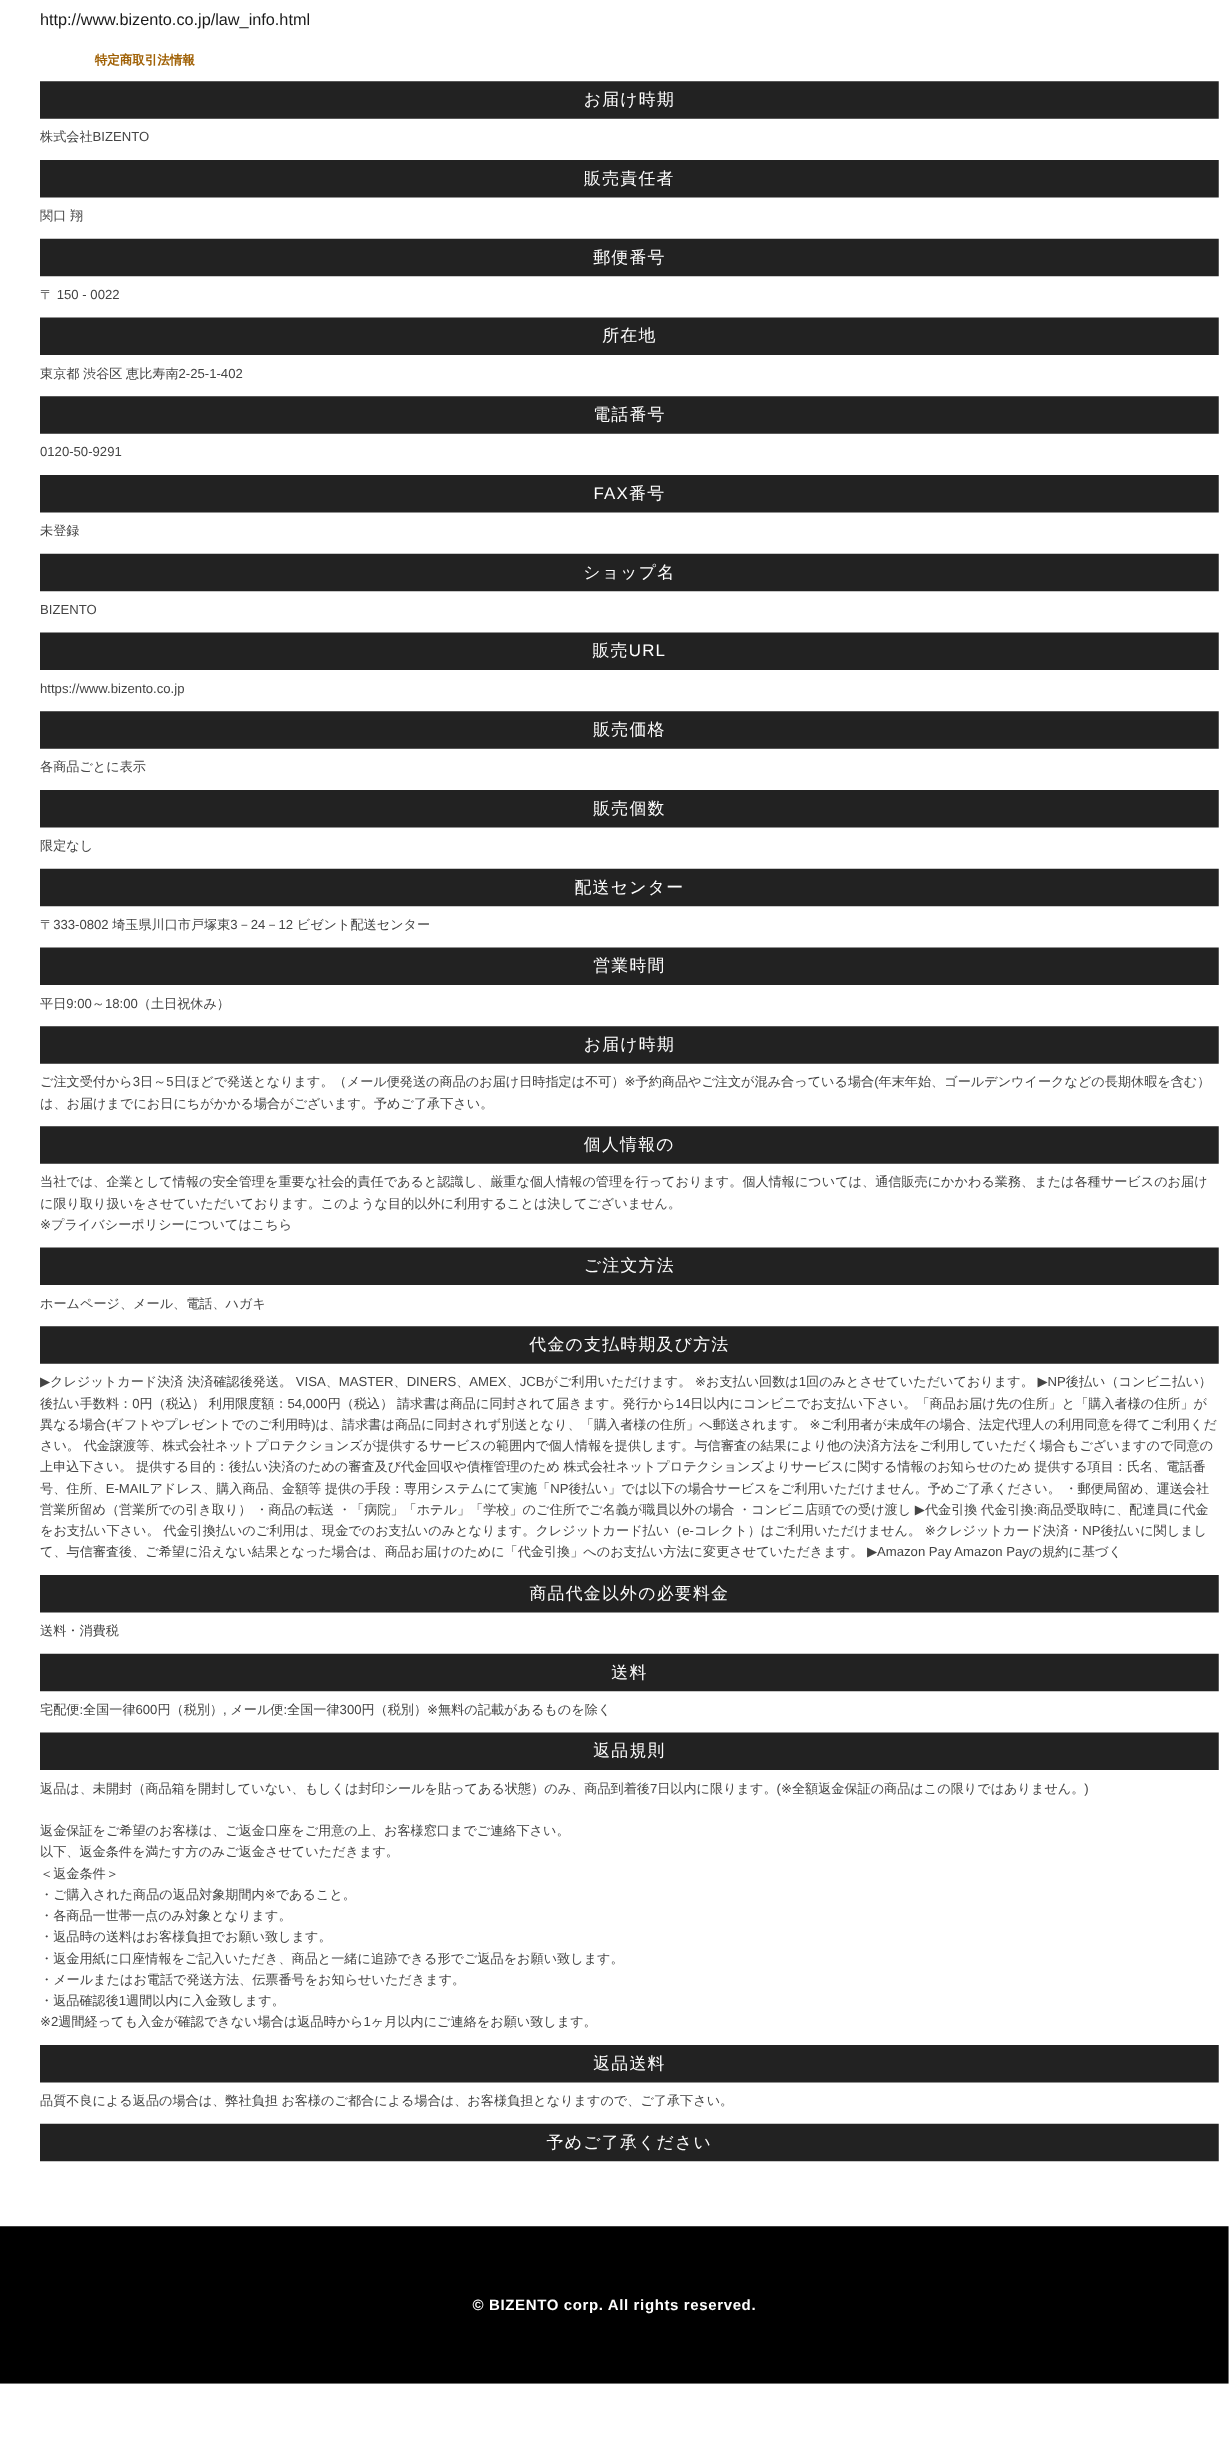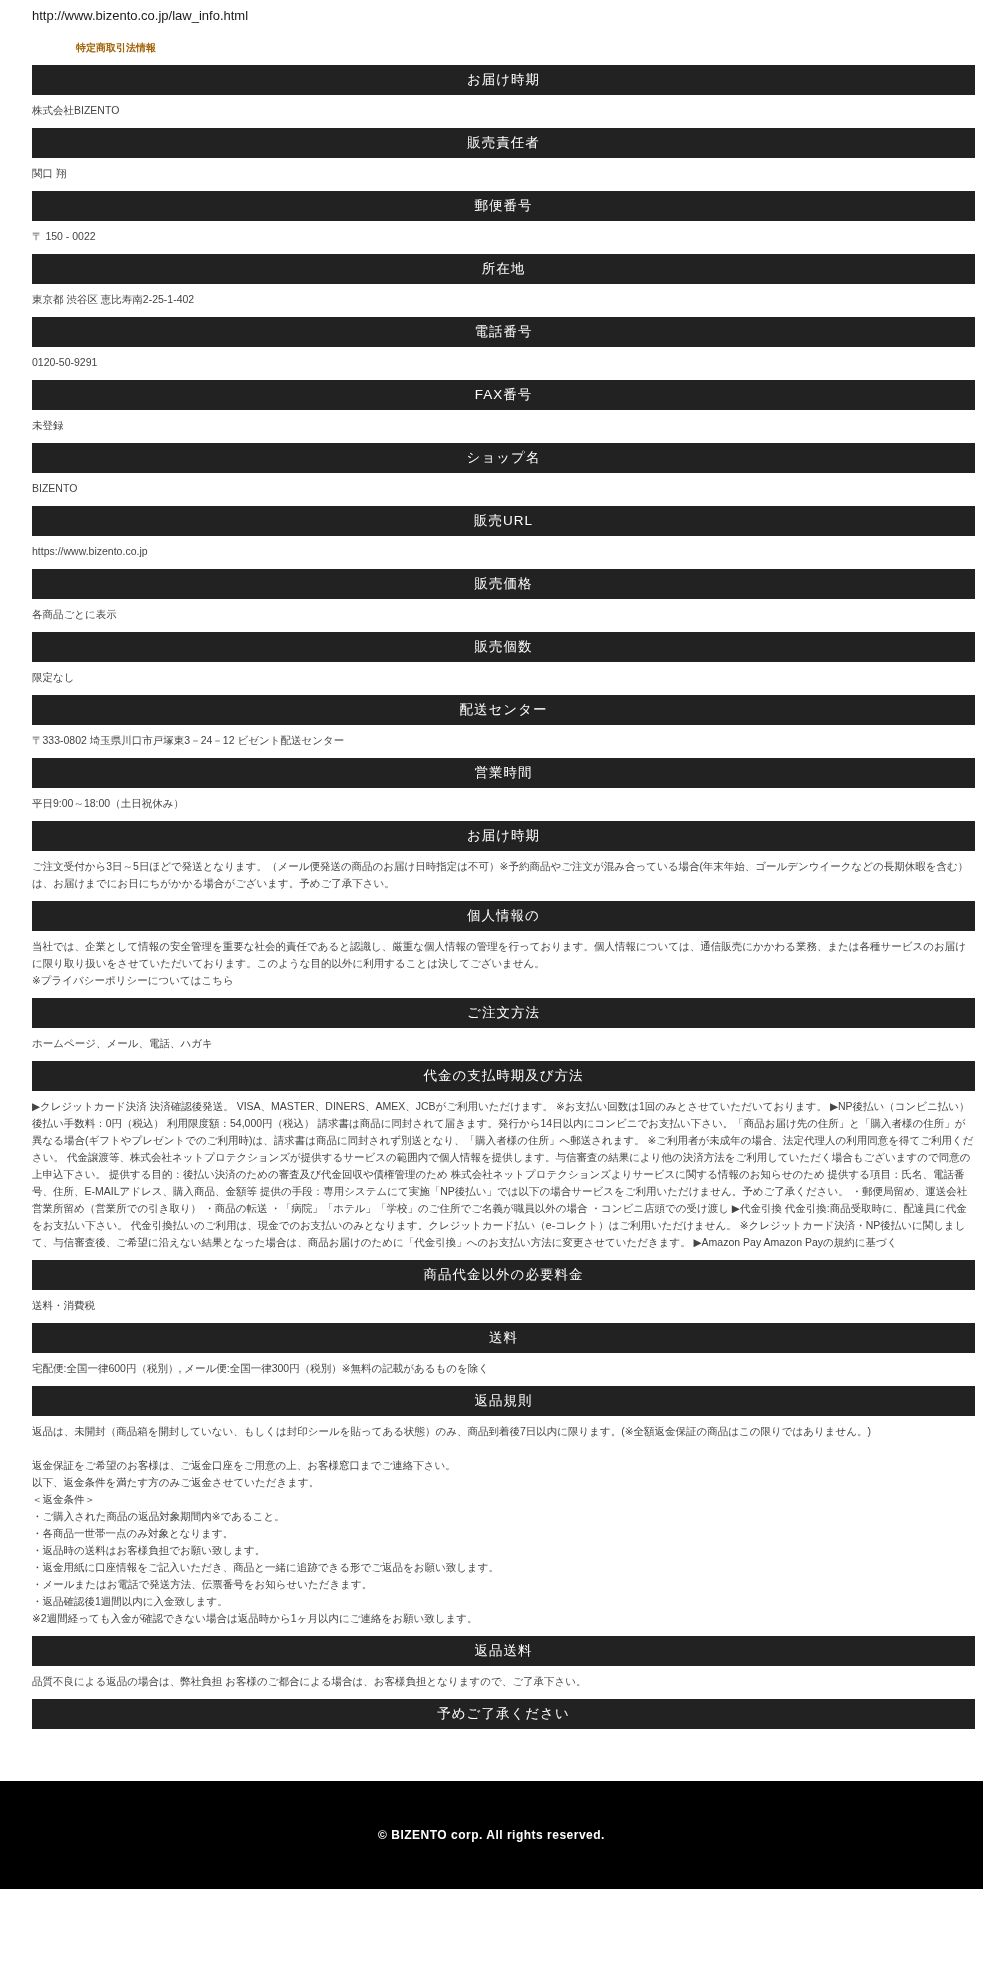--- a/index.html
+++ b/index.html
@@ -35,21 +35,21 @@
   .sec .body {
     font-size: 10.5px;
     color: #444444;
     line-height: 17px;
     margin: 7px 0 9px 0;
     white-space: pre-line;
   }
   .footer {
     margin-top: 52px;
     background: #000000;
-    height: 108px;
+    height: 126px;
     display: flex;
     align-items: center;
     justify-content: center;
   }
   .footer .copy {
     color: #ffffff;
     font-size: 12px;
     font-weight: bold;
     letter-spacing: 0.5px;
   }

